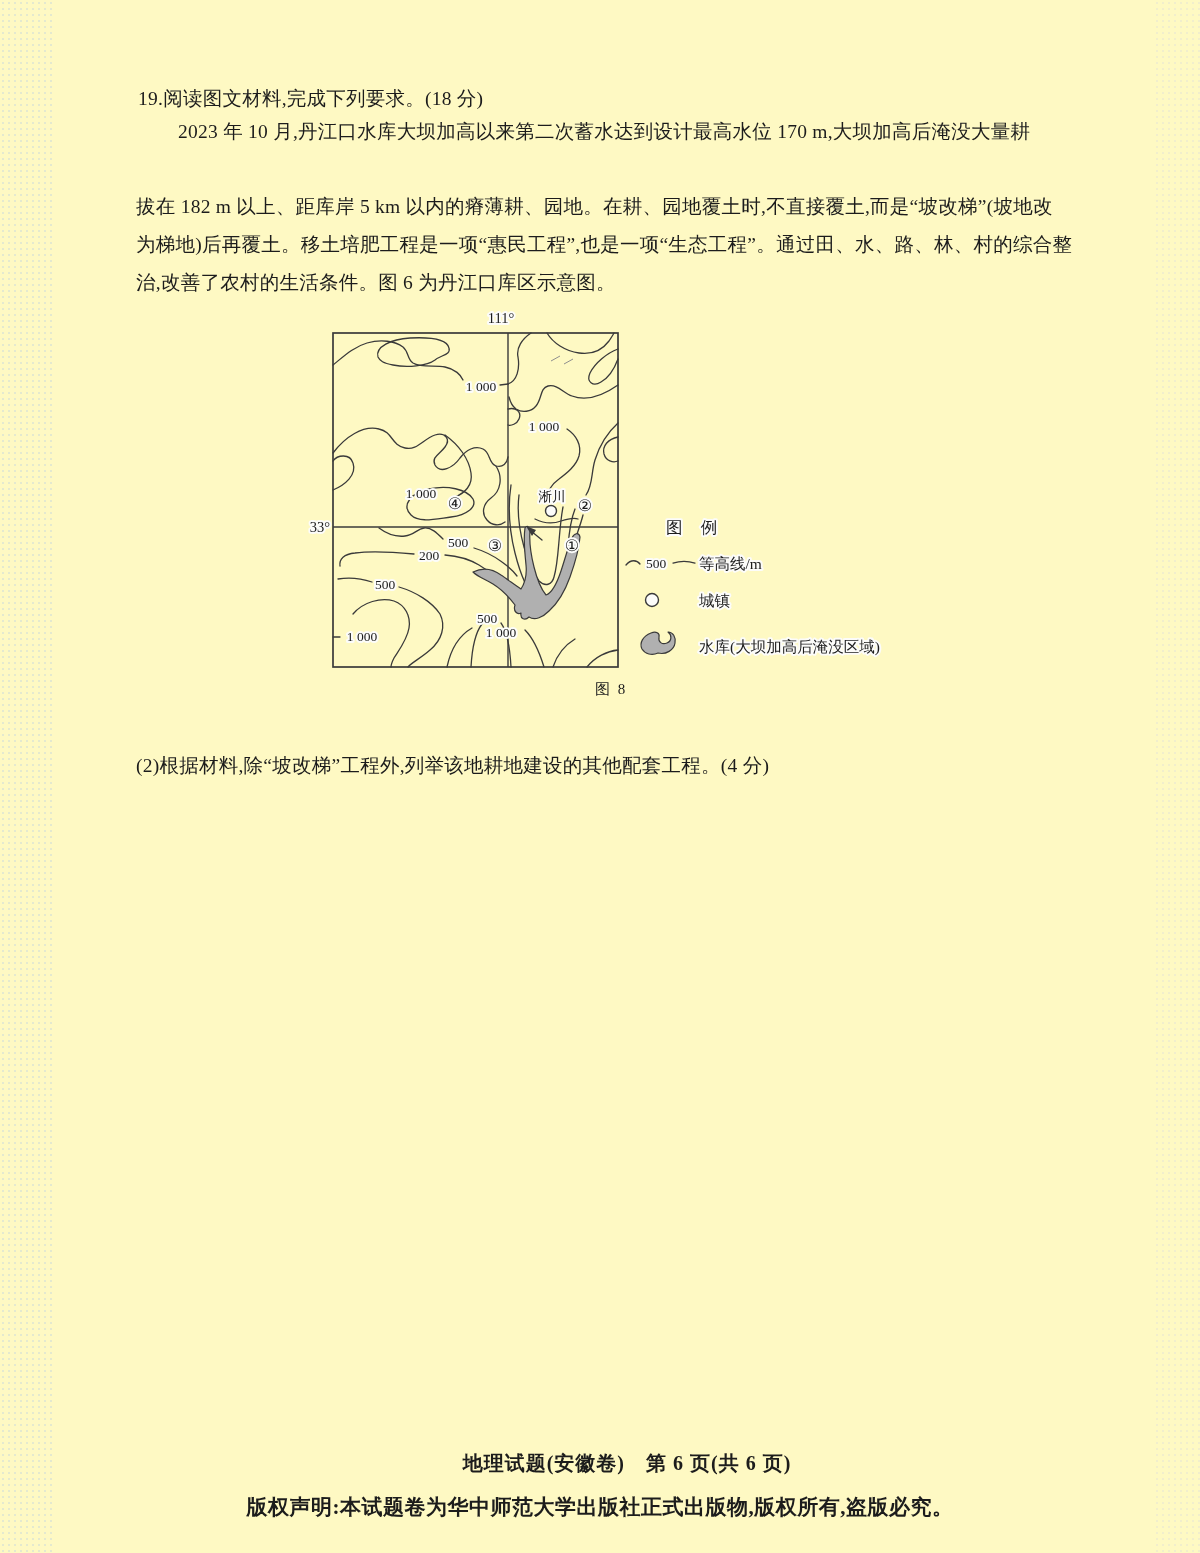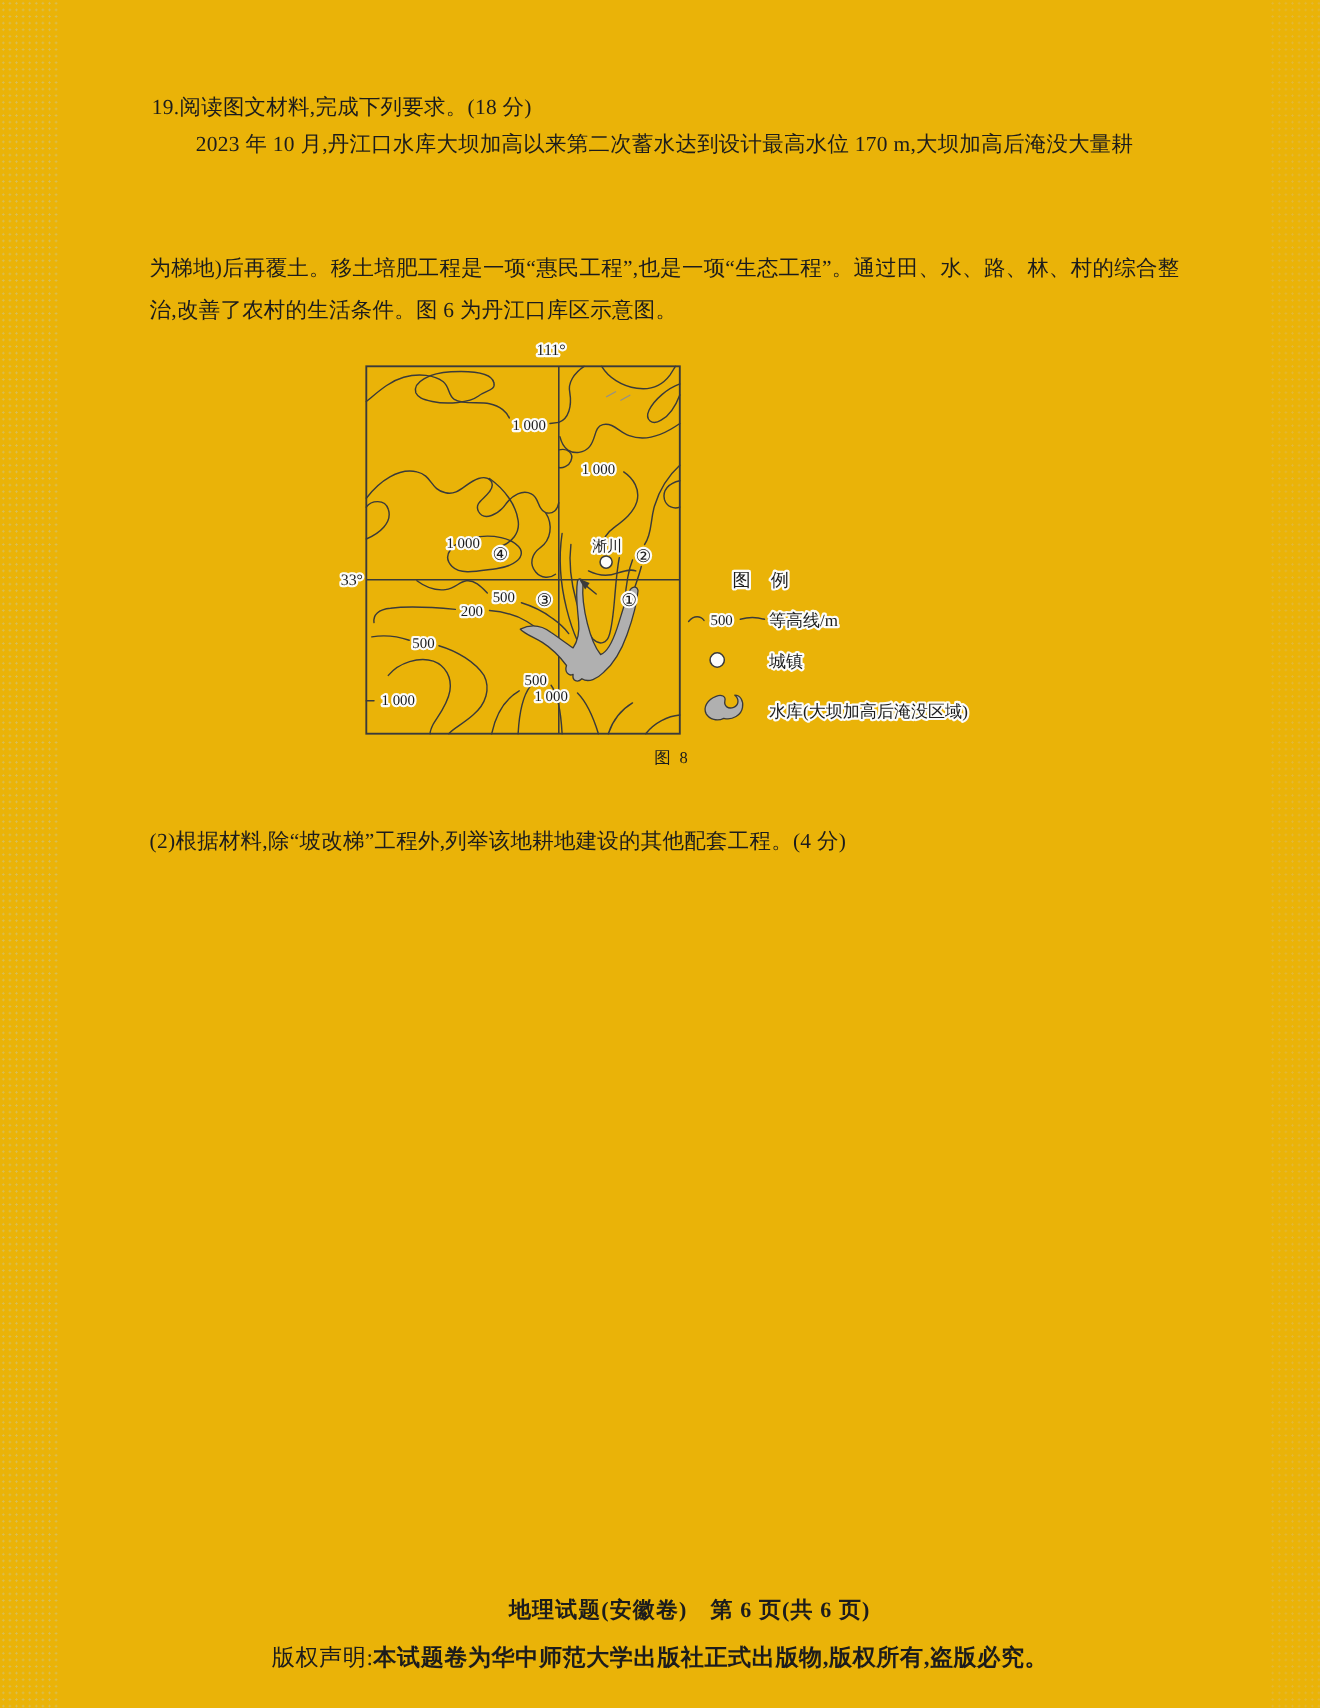--- a/index.html
+++ b/index.html
@@ -1,36 +1,36 @@
 <!DOCTYPE html>
 <html style="--ink: #1c1c1c; --line: #3a3a3a; --water: #b0b0b0;"><head>
 <meta charset="utf-8">
 <style>
   html,body{margin:0;padding:0;background:#ddd;}
-  .page{position:relative;width:1200px;height:1553px;margin:0 auto;background:#eab308;
+  .page{position:relative;width:1200px;height:1553px;margin:0 auto;background:#fef9c3;
         font-family:"Liberation Serif","DejaVu Serif",serif;color:var(--ink,#1c1c1c);overflow:hidden;}
   .edge{position:absolute;top:0;bottom:0;pointer-events:none;
         background-image:radial-gradient(circle,#b9cfe2 0.8px,transparent 1.1px);
         background-size:6px 6px;}
   .edge.left{left:0;width:54px;opacity:.38;}
   .edge.right{right:0;width:46px;opacity:.22;
         background-image:radial-gradient(circle,#c3c6ec 0.8px,transparent 1.1px);}
   .txt{position:absolute;white-space:nowrap;font-size:19.5px;letter-spacing:.25px;line-height:25px;}
   .q-heading{left:138px;top:86px;}
   .il0{left:178px;top:119px;} .il1{left:136px;top:157px;} .il2{left:136px;top:194px;}
   .il3{left:136px;top:232px;} .il4{left:136px;top:270px;}
   .sq0{left:136px;top:712px;} .sq1{left:136px;top:753px;} .sq2{left:136px;top:791px;}
   .figure-wrap{position:absolute;left:295px;top:305px;width:640px;height:370px;}
   .fig-caption{position:absolute;left:565px;top:680px;width:92px;text-align:center;
         font-size:15px;letter-spacing:2px;}
   .footer-page{position:absolute;left:0;top:1450px;width:100%;text-align:center;
         font-size:20px;font-weight:600;letter-spacing:1px;padding-left:27px;}
   .footer-copy{position:absolute;left:0;top:1493px;width:100%;text-align:center;
         font-size:21px;font-weight:600;letter-spacing:.5px;}
-  .footer-copy .lbl{font-weight:400;}
+  .footer-copy .lbl{font-weight:700;}
   
   .ct{fill:none;stroke:var(--line,#3a3a3a);stroke-width:1.3;stroke-linecap:round;stroke-linejoin:round;}
   .border{fill:none;stroke:var(--line,#3a3a3a);stroke-width:1.7;}
   .grid{stroke:var(--line,#3a3a3a);stroke-width:1.4;}
   .water{fill:var(--water,#b0b0b0);stroke:var(--line,#3a3a3a);stroke-width:1.2;stroke-linejoin:round;}
   .hatch{stroke:#8f8f8f;stroke-width:1;}
   .dot{fill:#fcfcfa;stroke:var(--line,#3a3a3a);stroke-width:1.4;}
   .ml{font-family:"Liberation Serif","DejaVu Serif",serif;fill:var(--ink,#1c1c1c);
       paint-order:stroke;stroke:#fcfcfa;stroke-width:4px;stroke-linejoin:round;}
   .sz13{font-size:13.5px;} .sz14{font-size:14.5px;} .sz15{font-size:15.5px;}
@@ -39,20 +39,21 @@
 </style>
 </head>
 <body>
 
 <div class="page">
   <div class="edge left"></div>
   <div class="edge right"></div>
 
   <div class="txt q-heading">19.阅读图文材料,完成下列要求。(18 分)</div>
   <div class="txt il0">2023 年 10 月,丹江口水库大坝加高以来第二次蓄水达到设计最高水位 170 m,大坝加高后淹没大量耕</div>
+  <div class="txt il2">拔在 182 m 以上、距库岸 5 km 以内的瘠薄耕、园地。在耕、园地覆土时,不直接覆土,而是“坡改梯”(坡地改</div>
   <div class="txt il3">为梯地)后再覆土。移土培肥工程是一项“惠民工程”,也是一项“生态工程”。通过田、水、路、林、村的综合整</div>
   <div class="txt il4">治,改善了农村的生活条件。图 6 为丹江口库区示意图。</div>
 
   <div class="figure-wrap">
   <svg width="640" height="370" viewBox="0 0 640 370">
 
     <rect class="border" x="38" y="28" width="285" height="334"></rect>
     <line class="grid" x1="213" y1="28" x2="213" y2="362"></line>
     <line class="grid" x1="38" y1="222" x2="323" y2="222"></line>
 

